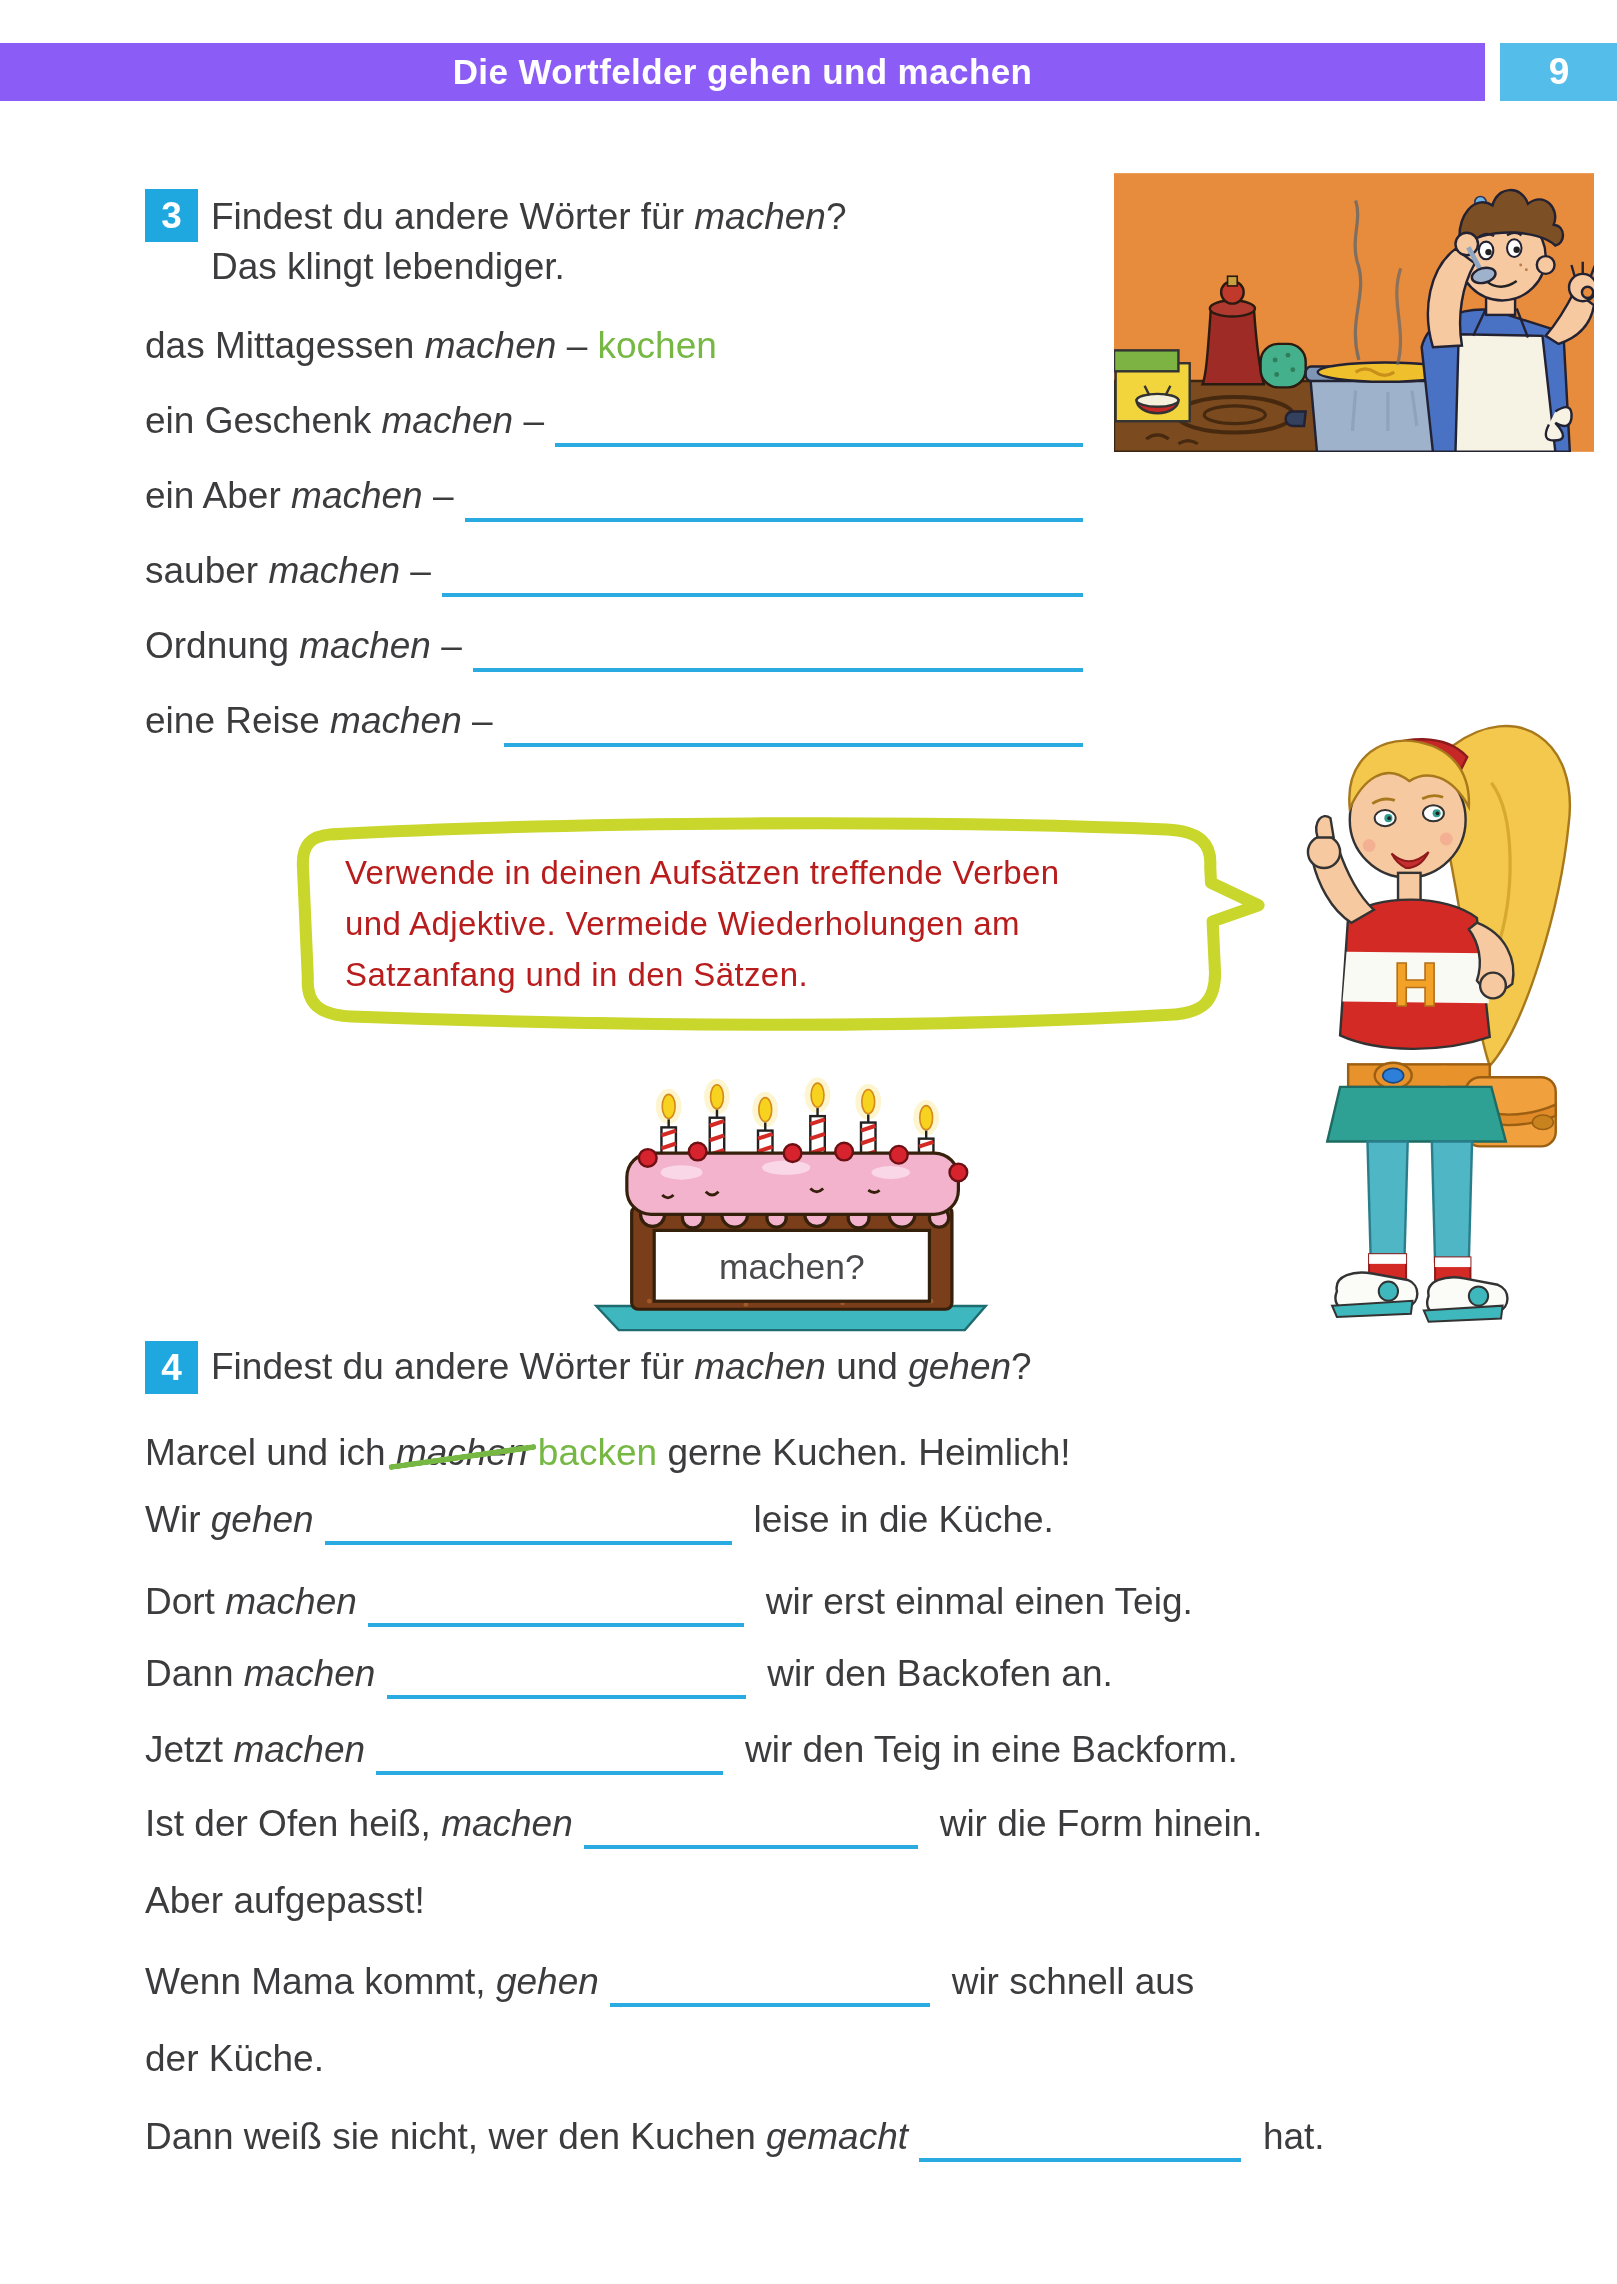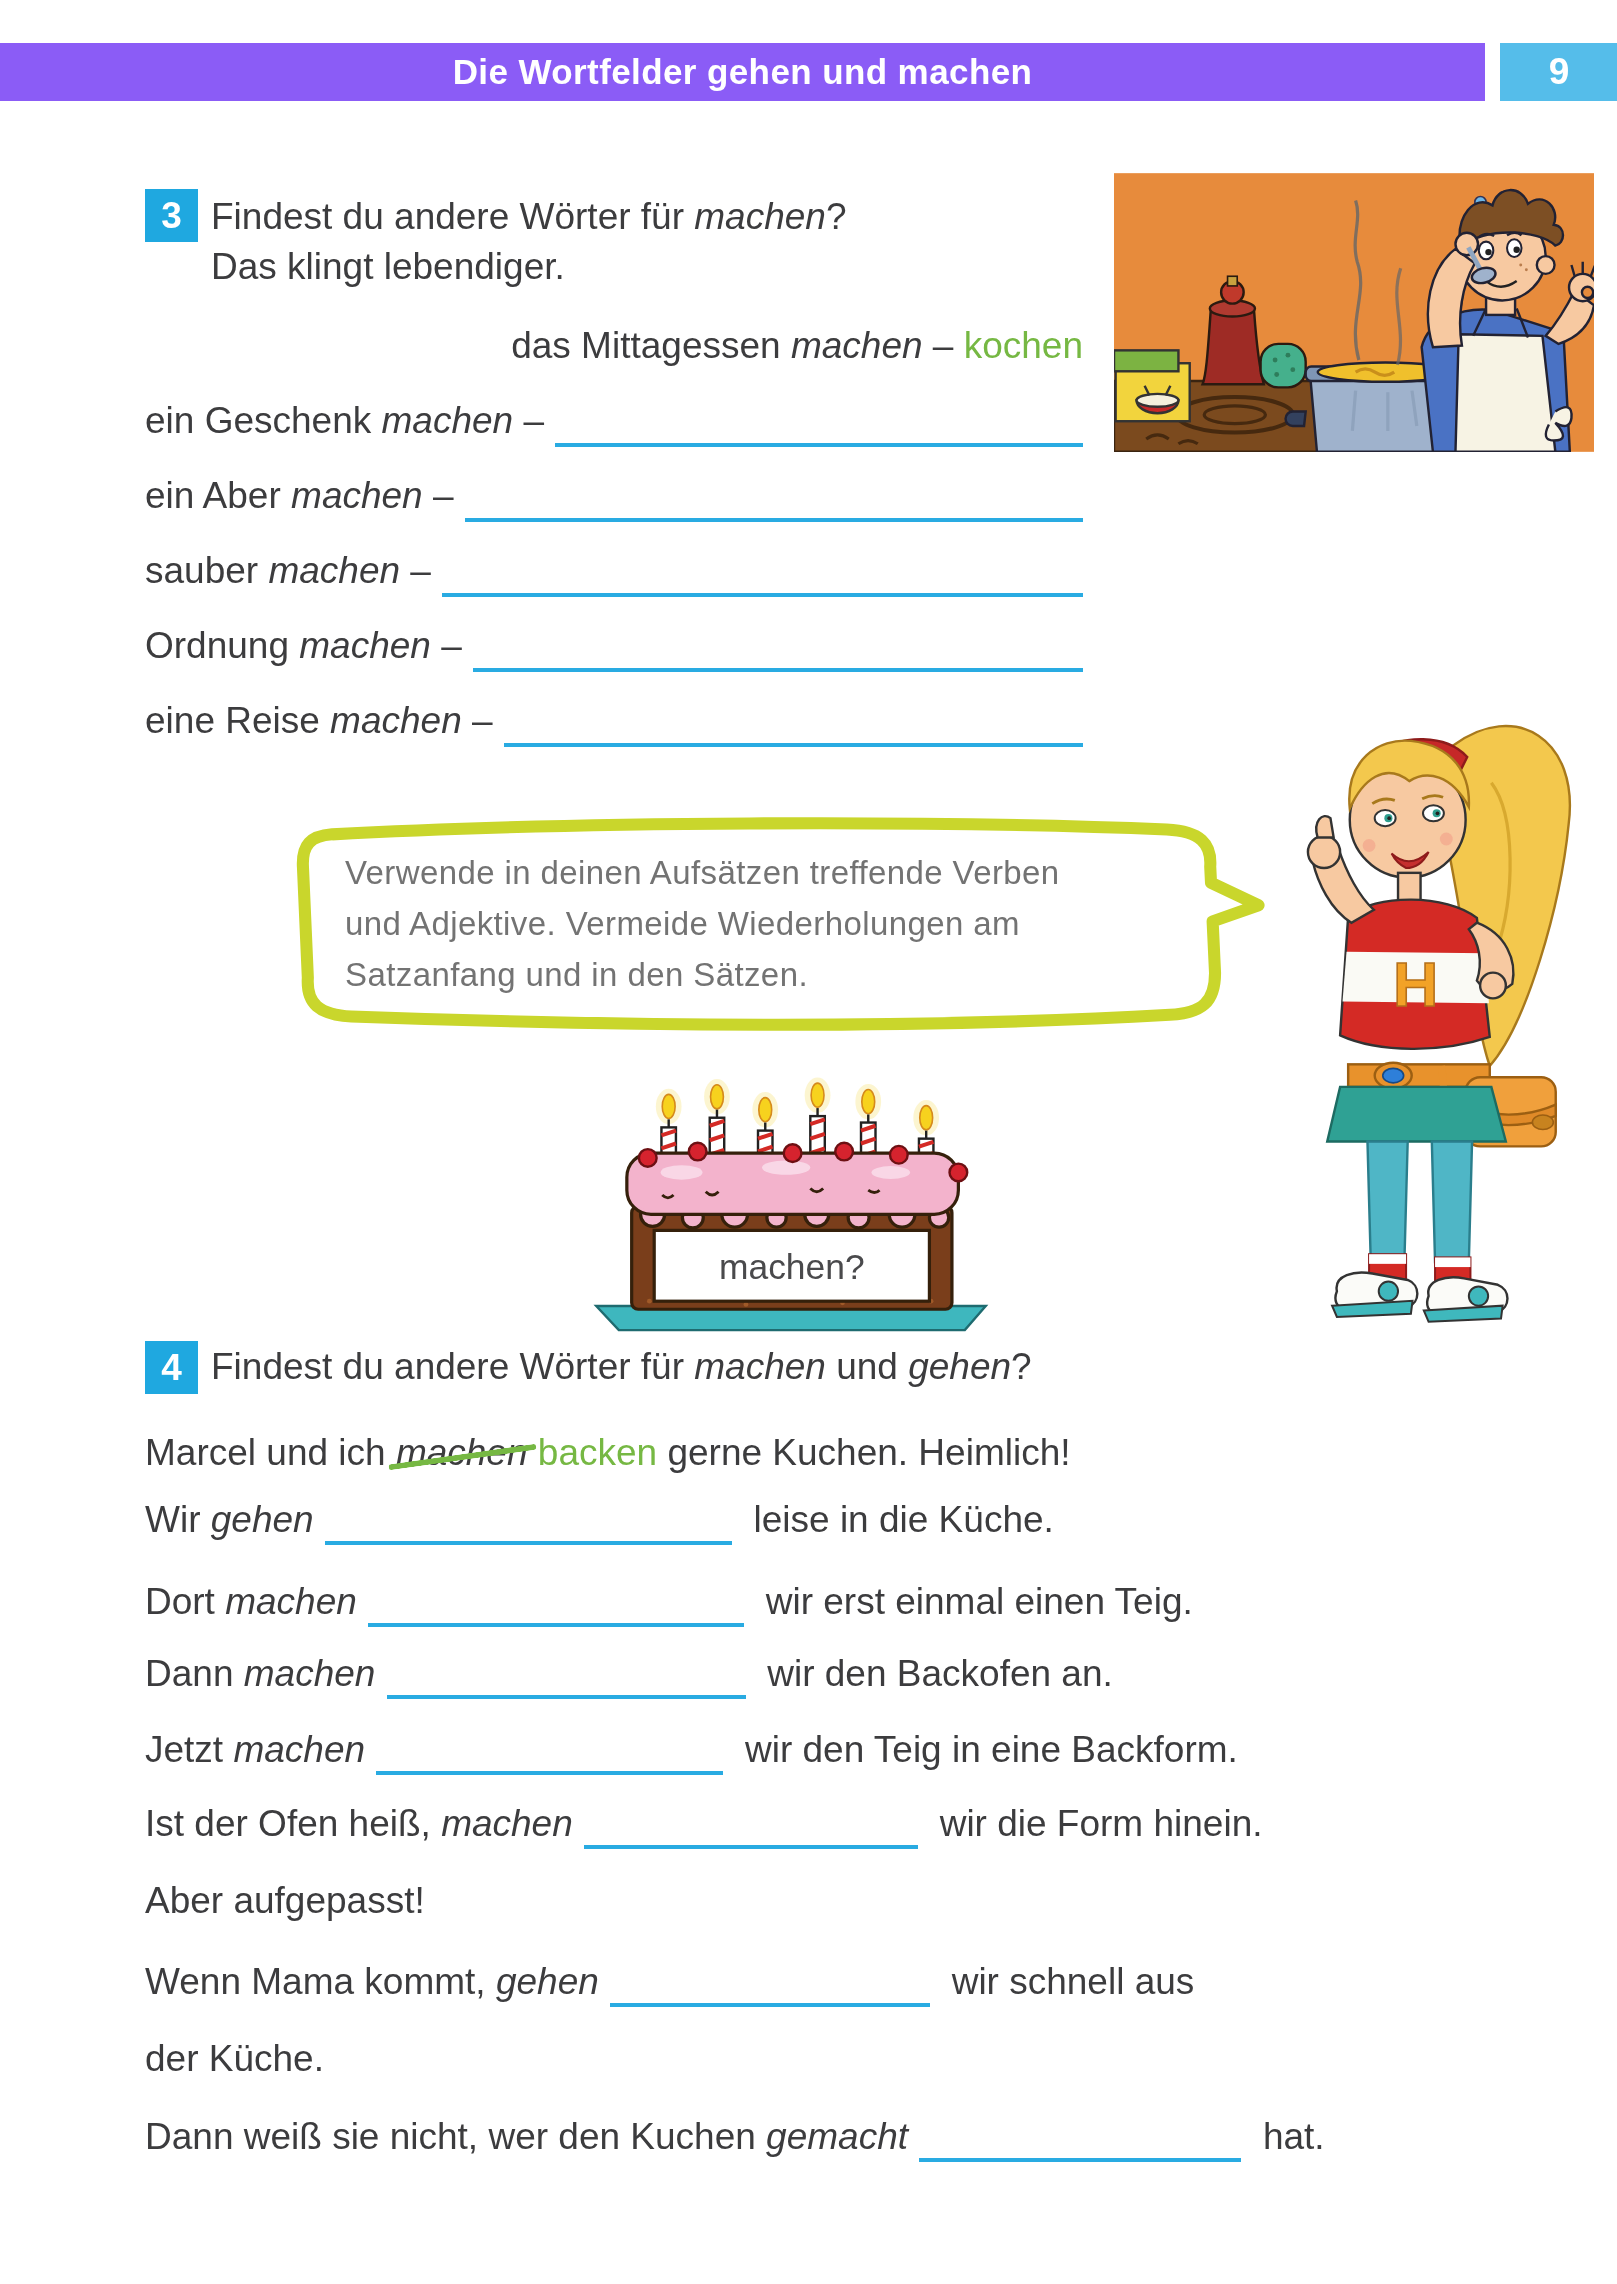--- a/index.html
+++ b/index.html
@@ -25,21 +25,21 @@
   .ex4-row{position:absolute;left:145px;width:1442px;height:50px;line-height:50px;font-size:37px;white-space:pre;}
   .blank4{display:inline-block;height:0.8px;border-bottom:4px solid #29abe2;position:relative;top:13px;margin:0 11.3px;}
   .bw1{width:407px}.bw2{width:376px}.bw3{width:359px}.bw4{width:347px}.bw5{width:334px}.bw6{width:320px}.bw7{width:322px}
   .struck{font-style:italic;position:relative;display:inline-block;}
   .struck::after{content:"";position:absolute;left:-8px;right:-9.7px;top:52%;height:0;
                  border-top:6.4px solid #76b843;border-radius:3.2px;transform:rotate(-8deg);}
   
   .bubble{position:absolute;left:274px;top:815px;width:991px;height:224px;}
   .bubble svg{position:absolute;left:0;top:0;}
   .bubble-text{position:absolute;left:71px;top:32px;width:822px;font-size:33px;line-height:51px;
-               color:#737373;letter-spacing:0.4px;}
+               color:#b91c1c;letter-spacing:0.4px;}
   
   .illu{position:absolute;}
   .cake-label-text{font-family:"Liberation Sans",sans-serif;}
 </style>
 </head>
 <body>
 
 <div class="page">
 
   <div class="header-bar">
@@ -117,21 +117,21 @@
       <circle cx="582" cy="142" r="17" fill="#f7c9a1" stroke="#223" stroke-width="3"></circle>
       <circle cx="588" cy="148" r="7" fill="#e78b3c" stroke="#223" stroke-width="3"></circle>
       <path d="M572,128 l-4,-14 M582,126 l0,-16 M592,128 l5,-13" stroke="#223" stroke-width="3"></path>
     </svg>
   </div>
 
   <div class="badge" style="left:145px;top:189px;">3</div>
   <div class="ex-title" style="top:192px;"><span>Findest du andere Wörter für </span><span class="it">machen</span><span>?</span></div>
   <div class="ex-title" style="top:242px;">Das klingt lebendiger.</div>
 
-  <div class="ex3-row" style="top:321px;justify-content:flex-end;">
+  <div class="ex3-row" style="top:321px;">
     <span class="txt"><span>das Mittagessen </span><span class="it">machen</span><span> – </span><span class="green">kochen</span></span>
   </div>
   <div class="ex3-row" style="top:396px;">
     <span class="txt"><span>ein Geschenk </span><span class="it">machen</span><span> –</span></span>
     <span class="blank3"></span>
   </div>
   <div class="ex3-row" style="top:471px;">
     <span class="txt"><span>ein Aber </span><span class="it">machen</span><span> –</span></span>
     <span class="blank3"></span>
   </div>

